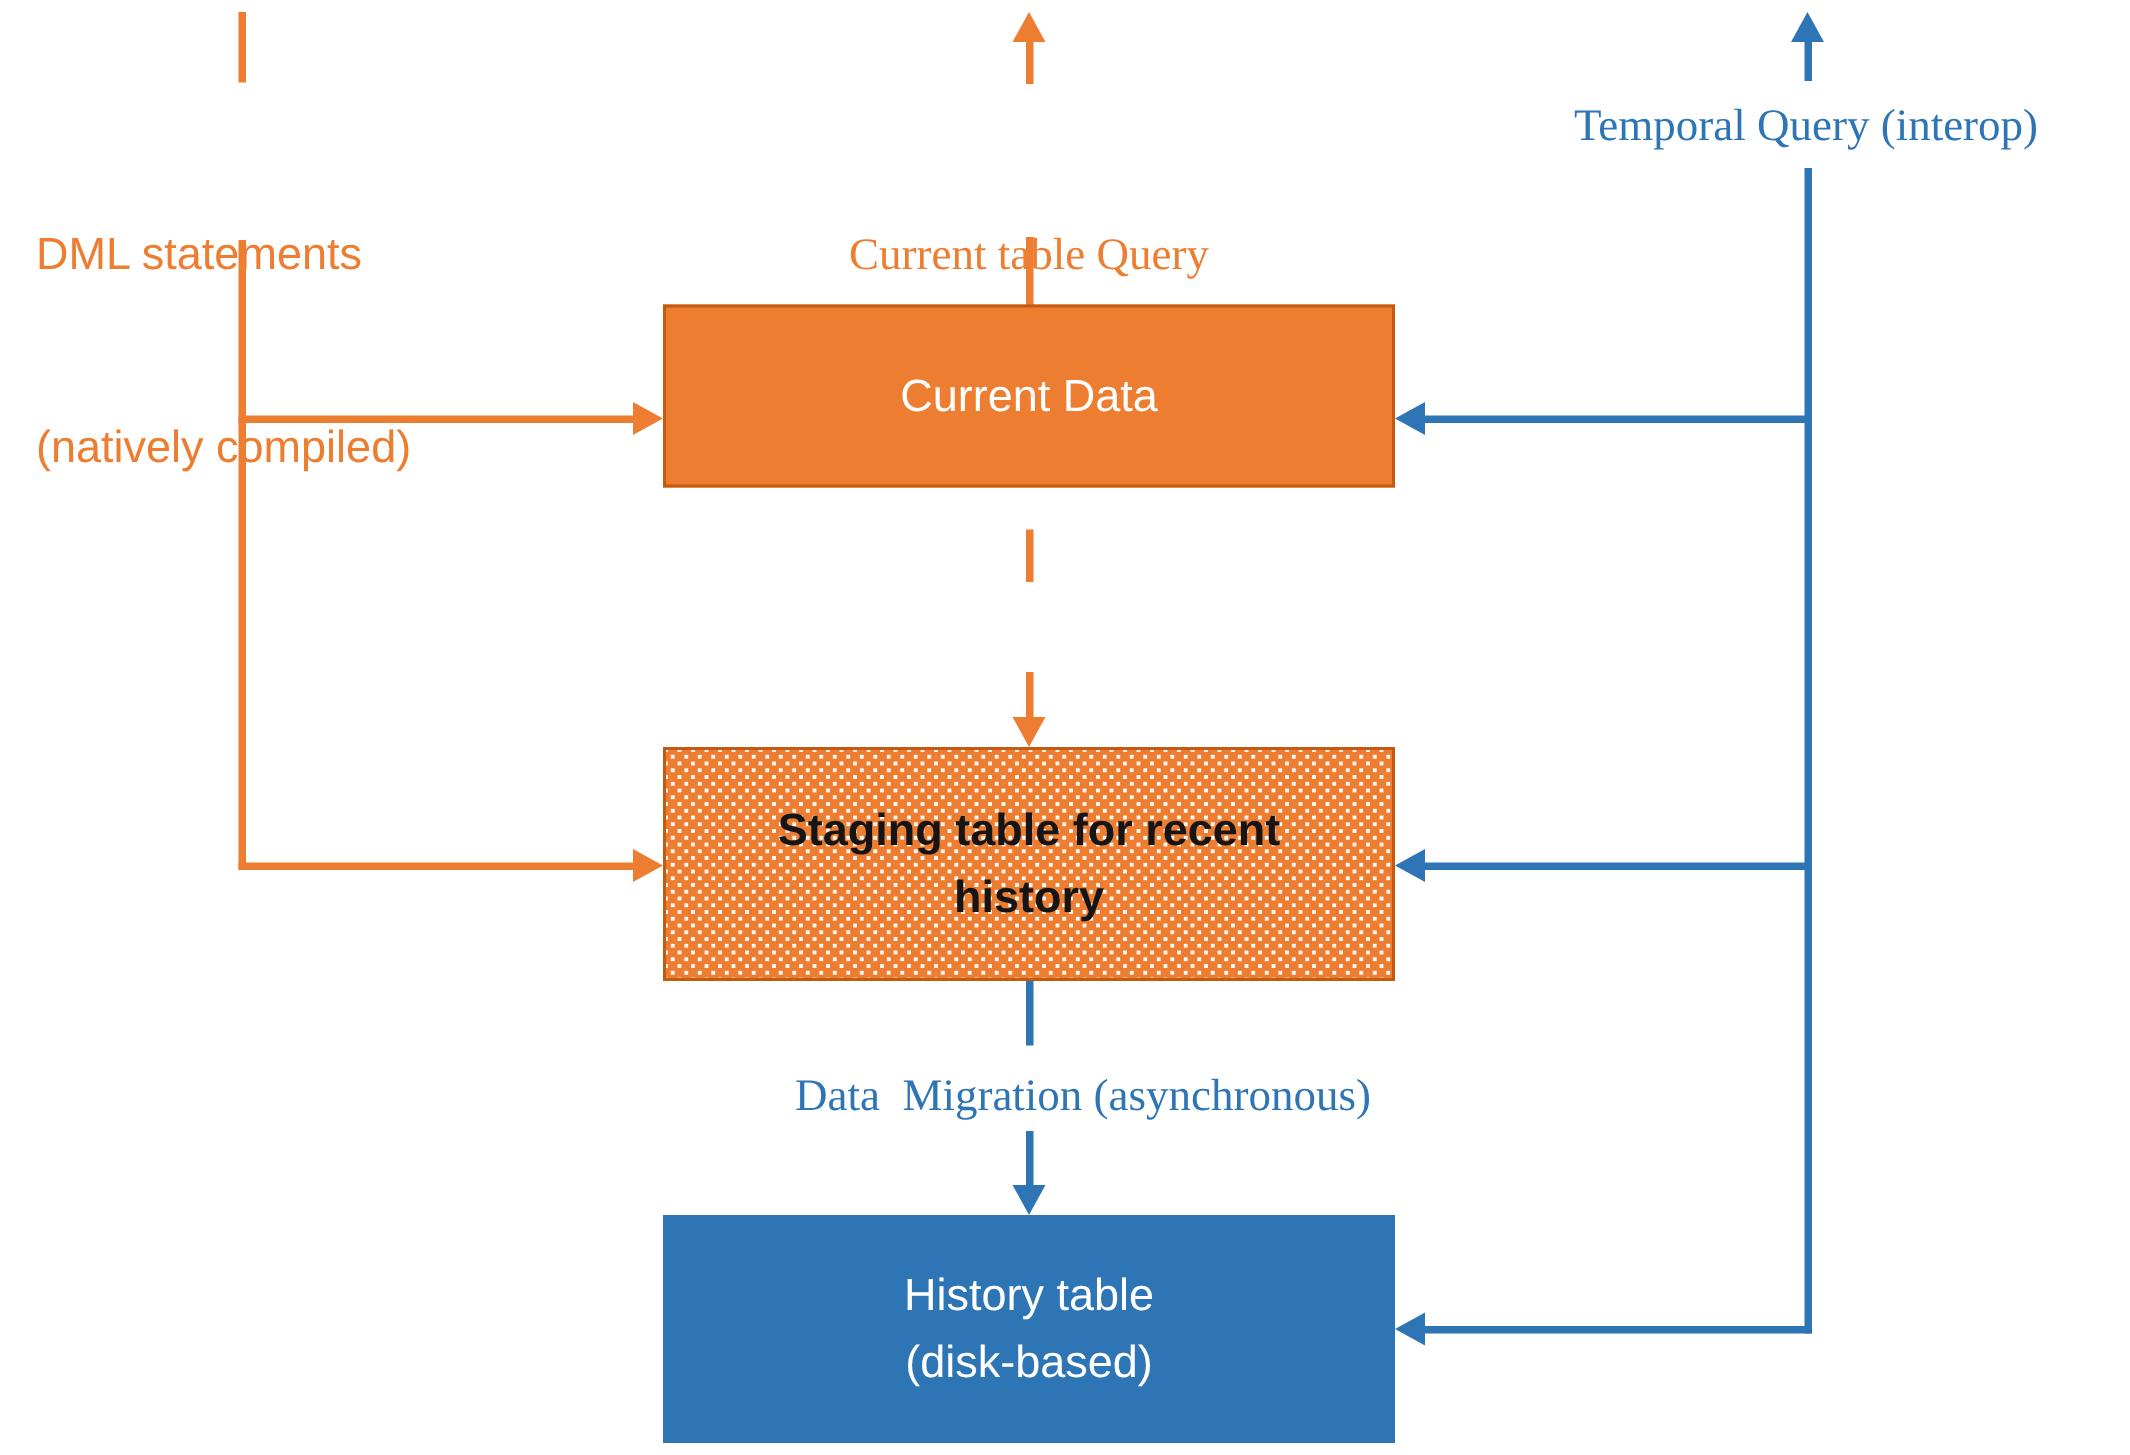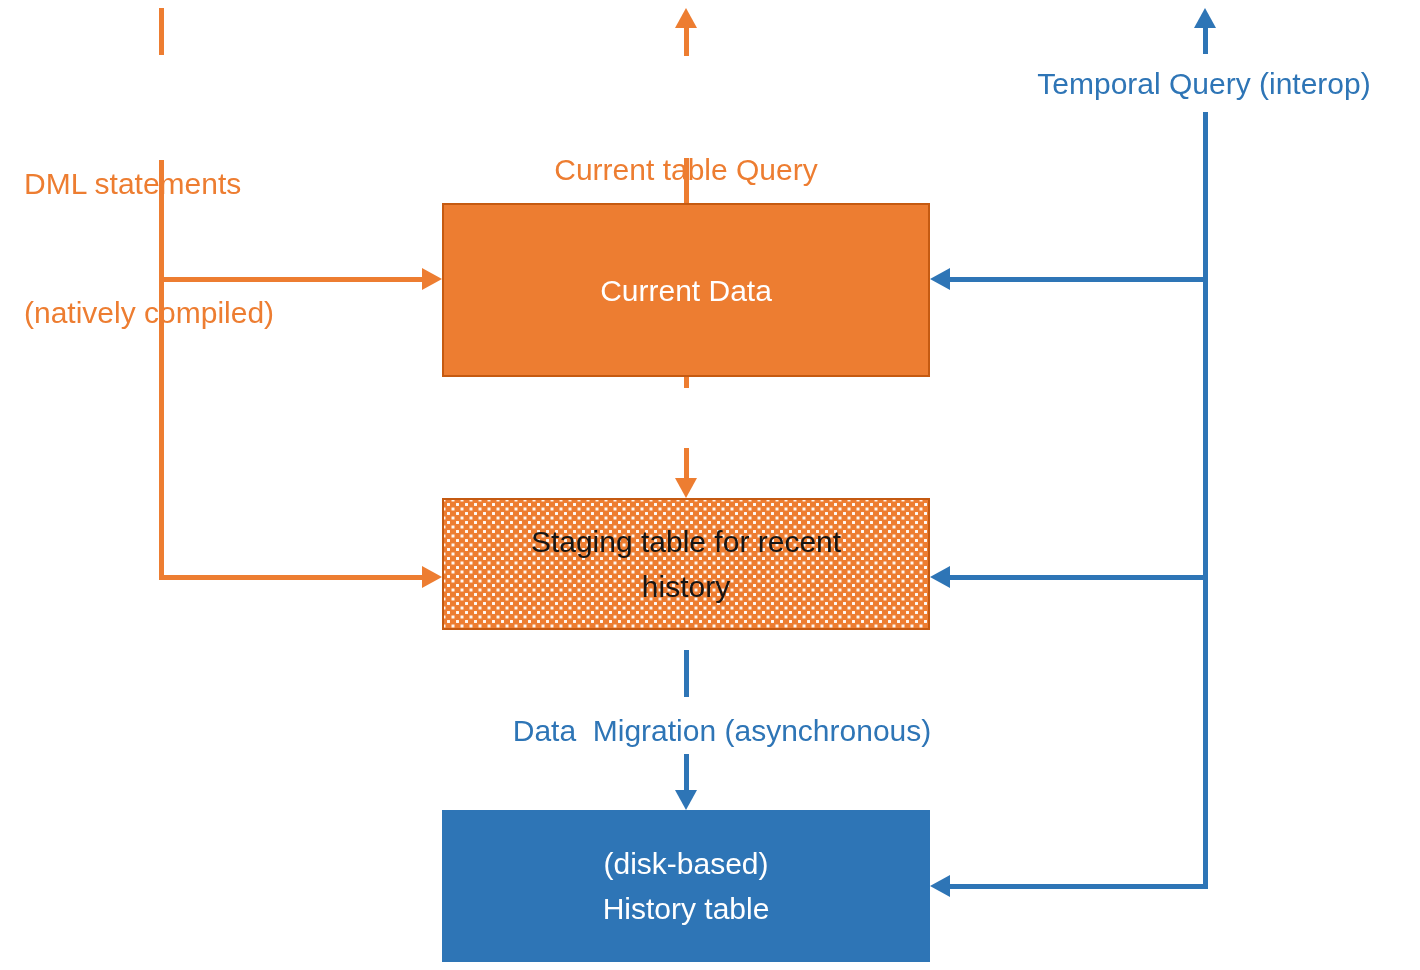--- a/index.html
+++ b/index.html
@@ -21,59 +21,60 @@
   .ah{position:absolute;width:0;height:0;}
   .ah-right{border-top:11px solid transparent;border-bottom:11px solid transparent;border-left:20px solid currentColor;}
   .ah-left{border-top:11px solid transparent;border-bottom:11px solid transparent;border-right:20px solid currentColor;}
   .ah-up{border-left:11px solid transparent;border-right:11px solid transparent;border-bottom:20px solid currentColor;}
   .ah-down{border-left:11px solid transparent;border-right:11px solid transparent;border-top:20px solid currentColor;}
   .flow-label{
     position:absolute;
     font-size:30px;line-height:43px;
     white-space:pre-wrap;
   }
-  .flow-label.centered{transform:translateX(-50%);text-align:right;white-space:pre;}
+  .flow-label.centered{transform:translateX(-50%);text-align:right;white-space:pre;font-family:Liberation Serif, serif;}
   .node{
     position:absolute;
     left:442px;width:488px;
     box-sizing:border-box;
     display:flex;flex-direction:column;align-items:center;justify-content:center;
     text-align:center;
     font-size:30px;line-height:45px;
   }
   .node-current{
-    top:203px;height:174px;
+    top:203px;height:122px;
     background:var(--orange);
     border:2px solid var(--orange-dark);
     color:var(--box-text-light);
   }
   .node-staging{
-    top:498px;height:132px;
+    top:498px;height:156px;
     background-color:var(--orange);
     background-image:
       radial-gradient(circle, rgba(255,255,255,.95) 1.4px, transparent 1.6px),
       radial-gradient(circle, rgba(255,255,255,.95) 1.4px, transparent 1.6px);
     background-size:9px 9px, 9px 9px;
     background-position:0 0, 4.5px 4.5px;
     border:2px solid var(--orange-dark);
     color:var(--staging-text);
+    font-weight:bold;
   }
   .node-history{
     top:810px;height:152px;
     background:var(--blue);
     color:var(--box-text-light);
   }
 </style>
 </head>
 <body>
 
 <div class="diagram" style="--orange: #ED7D31; --orange-dark: #C55A11; --blue: #2E75B6; --box-text-light: #FFFFFF; --staging-text: #151515;">
 
   <div class="line c-orange" style="left:159px;top:8px;width:5px;height:47px;"></div>
-  <div class="flow-label c-orange" style="left:24px;top:76px;">
+  <div class="flow-label c-orange" style="left:24px;top:62px;">
     <div>DML statements</div>
     <div>(natively compiled)</div>
   </div>
   <div class="line c-orange" style="left:159px;top:160px;width:5px;height:420px;"></div>
   <div class="line c-orange" style="left:159px;top:277px;width:263px;height:5px;"></div>
   <div class="ah ah-right c-orange" style="left:422px;top:268px;"></div>
   <div class="line c-orange" style="left:159px;top:575px;width:263px;height:5px;"></div>
   <div class="ah ah-right c-orange" style="left:422px;top:566px;"></div>
 
   <div class="ah ah-up c-orange" style="left:675px;top:8px;"></div>
@@ -107,17 +108,17 @@
   <div class="node node-current">
     <div>Current Data</div>
   </div>
 
   <div class="node node-staging">
     <div>Staging table for recent</div>
     <div>history</div>
   </div>
 
   <div class="node node-history">
+    <div>History table</div>
     <div>(disk-based)</div>
-    <div>History table</div>
   </div>
 
 </div>
 
 </body></html>

